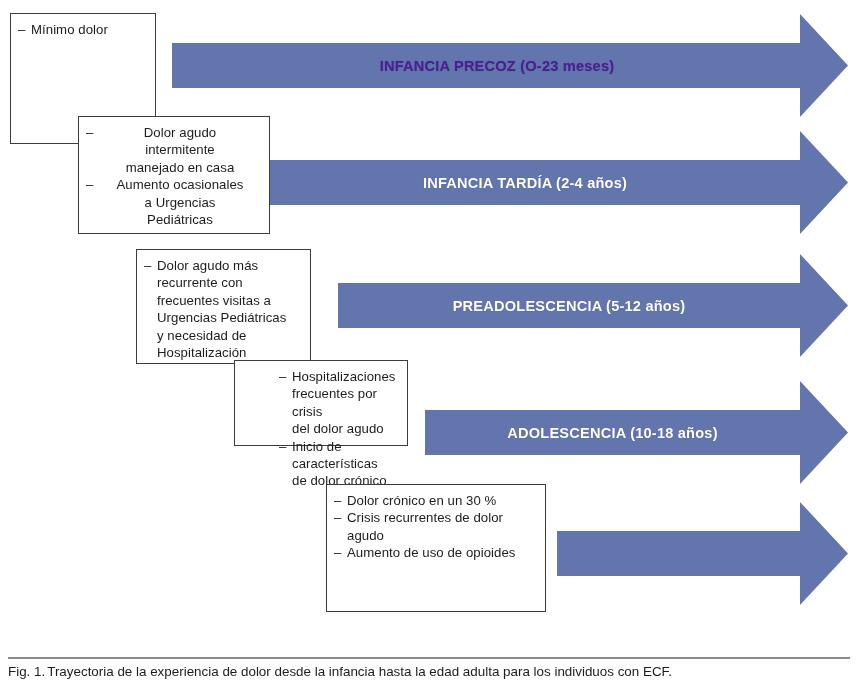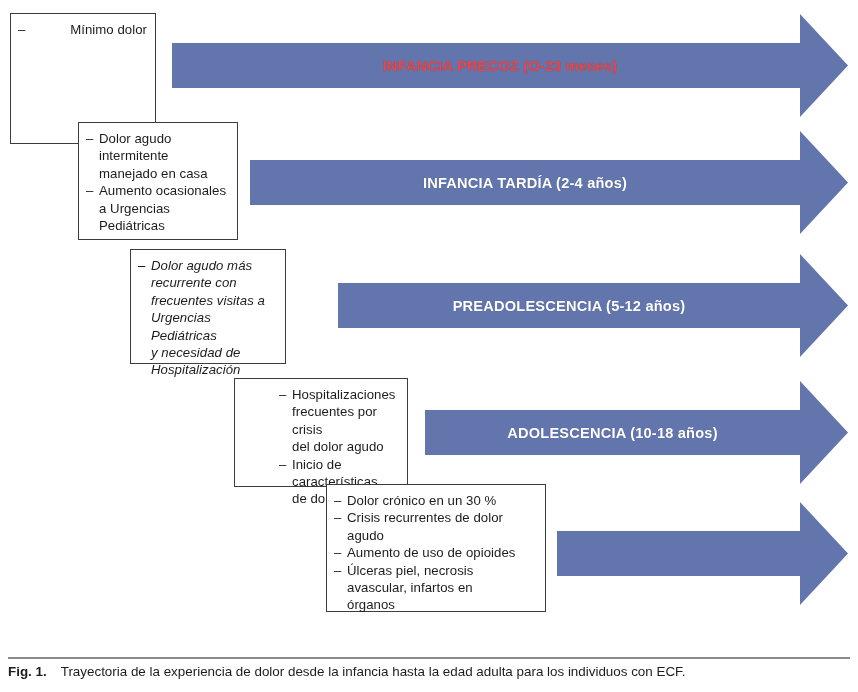--- a/index.html
+++ b/index.html
@@ -88,86 +88,86 @@
   #caption {
     position: absolute;
     left: 8px;
     top: 663px;
     width: 845px;
     font-size: 13.4px;
     line-height: 18px;
     color: #1c1c1c;
   }
   #caption .fig-label {
-    font-weight: bold;
-    margin-right: 14px;
+    font-weight: normal;
+    margin-right: 2px;
   }
 </style>
 </head>
 <body>
 
 <div id="figure-root">
 
   <div class="arrow" style="left:172px; top:14px; width:676px; height:103px;">
     <svg width="676" height="103" viewBox="0 0 676 103" preserveAspectRatio="none" aria-hidden="true">
       <polygon points="0,29 628,29 628,0 676,51.5 628,103 628,74 0,74" fill="#6275AD"></polygon>
     </svg>
-    <div class="arrow-label" style="left: 14px; width: 628px; color: #ef4444;">INFANCIA PRECOZ (O-23 meses)</div>
+    <div class="arrow-label" style="left: 0px; width: 628px; color: #4c1d95; padding-left: 11px;">INFANCIA PRECOZ (O-23 meses)</div>
   </div>
 
-  <div class="callout" style="left:10px; top:13px; width:146px; height:131px;text-align:right;">
+  <div class="callout" style="left:10px; top:13px; width:146px; height:131px;">
     <ul>
       <li>Mínimo dolor</li>
     </ul>
   </div>
 
   <div class="arrow" style="left:250px; top:131px; width:598px; height:103px;">
     <svg width="598" height="103" viewBox="0 0 598 103" preserveAspectRatio="none" aria-hidden="true">
       <polygon points="0,29 550,29 550,0 598,51.5 550,103 550,74 0,74" fill="#6275AD"></polygon>
     </svg>
     <div class="arrow-label" style="left: 0px; width: 550px; color: rgb(255, 255, 255);">INFANCIA TARDÍA (2-4 años)</div>
   </div>
 
-  <div class="callout" style="left:78px; top:122px; width:160px; height:118px;">
+  <div class="callout" style="left:78px; top:116px; width:192px; height:118px;text-align:center;">
     <ul>
       <li>Dolor agudo
 intermitente
 manejado en casa</li>
       <li>Aumento ocasionales
 a Urgencias
 Pediátricas</li>
     </ul>
   </div>
 
   <div class="arrow" style="left:338px; top:254px; width:510px; height:103px;">
     <svg width="510" height="103" viewBox="0 0 510 103" preserveAspectRatio="none" aria-hidden="true">
       <polygon points="0,29 462,29 462,0 510,51.5 462,103 462,74 0,74" fill="#6275AD"></polygon>
     </svg>
     <div class="arrow-label" style="left: 0px; width: 462px; color: rgb(255, 255, 255);">PREADOLESCENCIA (5-12 años)</div>
   </div>
 
-  <div class="callout" style="left:130px; top:249px; width:156px; height:115px;font-style:italic;">
+  <div class="callout" style="left:136px; top:249px; width:175px; height:115px;">
     <ul>
       <li>Dolor agudo más
 recurrente con
 frecuentes visitas a
 Urgencias Pediátricas
 y necesidad de
 Hospitalización</li>
     </ul>
   </div>
 
   <div class="arrow" style="left:425px; top:381px; width:423px; height:103px;">
     <svg width="423" height="103" viewBox="0 0 423 103" preserveAspectRatio="none" aria-hidden="true">
       <polygon points="0,29 375,29 375,0 423,51.5 375,103 375,74 0,74" fill="#6275AD"></polygon>
     </svg>
     <div class="arrow-label" style="left: 0px; width: 375px; color: rgb(255, 255, 255);">ADOLESCENCIA (10-18 años)</div>
   </div>
 
-  <div class="callout" style="left:234px; top:378px; width:174px; height:109px;padding-left:44px;">
+  <div class="callout" style="left:234px; top:360px; width:174px; height:86px;padding-left:44px;">
     <ul>
       <li>Hospitalizaciones
 frecuentes por crisis
 del dolor agudo</li>
       <li>Inicio de características
 de dolor crónico</li>
     </ul>
   </div>
 
   <div class="arrow" style="left:557px; top:502px; width:291px; height:103px;">
@@ -175,23 +175,20 @@
       <polygon points="0,29 243,29 243,0 291,51.5 243,103 243,74 0,74" fill="#6275AD"></polygon>
     </svg>
   </div>
 
   <div class="callout" style="left:326px; top:484px; width:220px; height:128px;">
     <ul>
       <li>Dolor crónico en un 30 %</li>
       <li>Crisis recurrentes de dolor
 agudo</li>
       <li>Aumento de uso de opioides</li>
-      <li>Úlceras piel, necrosis
-avascular, infartos en
-órganos</li>
     </ul>
   </div>
 
   <div id="caption-rule"></div>
   <div id="caption">
     <span class="fig-label">Fig. 1.</span><span>Trayectoria de la experiencia de dolor desde la infancia hasta la edad adulta para los individuos con ECF.</span>
   </div>
 
 </div>
 

